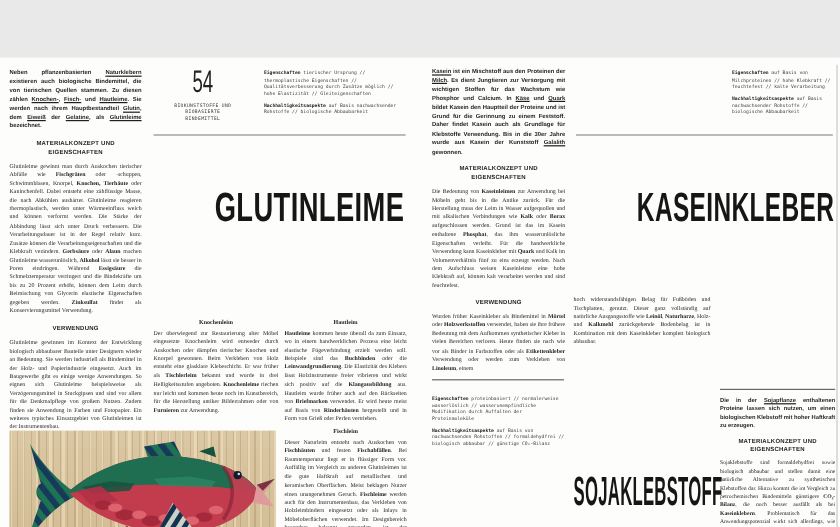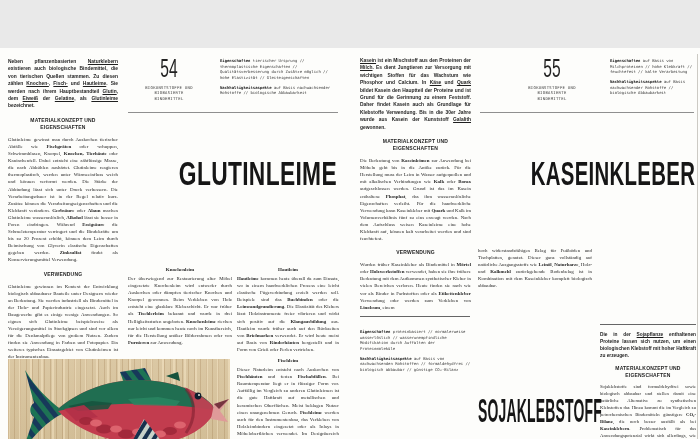--- a/index.html
+++ b/index.html
@@ -153,24 +153,20 @@
       <h3 class="sec">VERWENDUNG</h3>
       <p class="body-p">Wurden früher Kaseinkleber als Bindemittel in <b>Mörtel</b> oder <b>Holzwerkstoffen</b> verwendet, haben sie ihre frühere Bedeutung mit dem Aufkommen synthetischer Kleber in vielen Bereichen verloren. Heute finden sie nach wie vor als Binder in Farbstoffen oder als <b>Etikettenkleber</b> Verwendung oder werden zum Verkleben von <b>Linoleum</b>, einem</p>
     </div>
 
     <div class="abs rule-thin" style="left:10px;top:268px;width:110px"></div>
     <div class="abs specs" style="left:10px;top:281px;width:112px">
       <p><b>Eigenschaften</b> proteinbasiert // normalerweise wasserlöslich // wasserunempfindliche Modifikation durch Auffalten der Proteinmoleküle</p>
       <p><b>Nachhaltigkeitsaspekte</b> auf Basis von nachwachsenden Rohstoffen // formaldehydfrei // biologisch abbaubar // günstige CO₂-Bilanz</p>
     </div>
 
-    <div class="abs page-head" style="left:522px;top:8px;width:60px;left:172px">
-      <div class="page-num">55</div>
-      <div class="running">BIOKUNSTSTOFFE UND BIOBASIERTE BINDEMITTEL</div>
-    </div>
 
     <div class="abs specs" style="left:260px;top:10px;width:87px">
       <p><b>Eigenschaften</b> auf Basis von Milchproteinen // hohe Klebkraft // feuchtefest // kalte Verarbeitung</p>
       <p><b>Nachhaltigkeitsaspekte</b> auf Basis nachwachsender Rohstoffe // biologische Abbaubarkeit</p>
     </div>
 
     <div class="abs rule" style="left:130px;top:64px;width:214px"></div>
 
     <div class="abs big-title" id="title-kasein" style="right:5px;top:109px">KASEINKLEBER</div>
 

